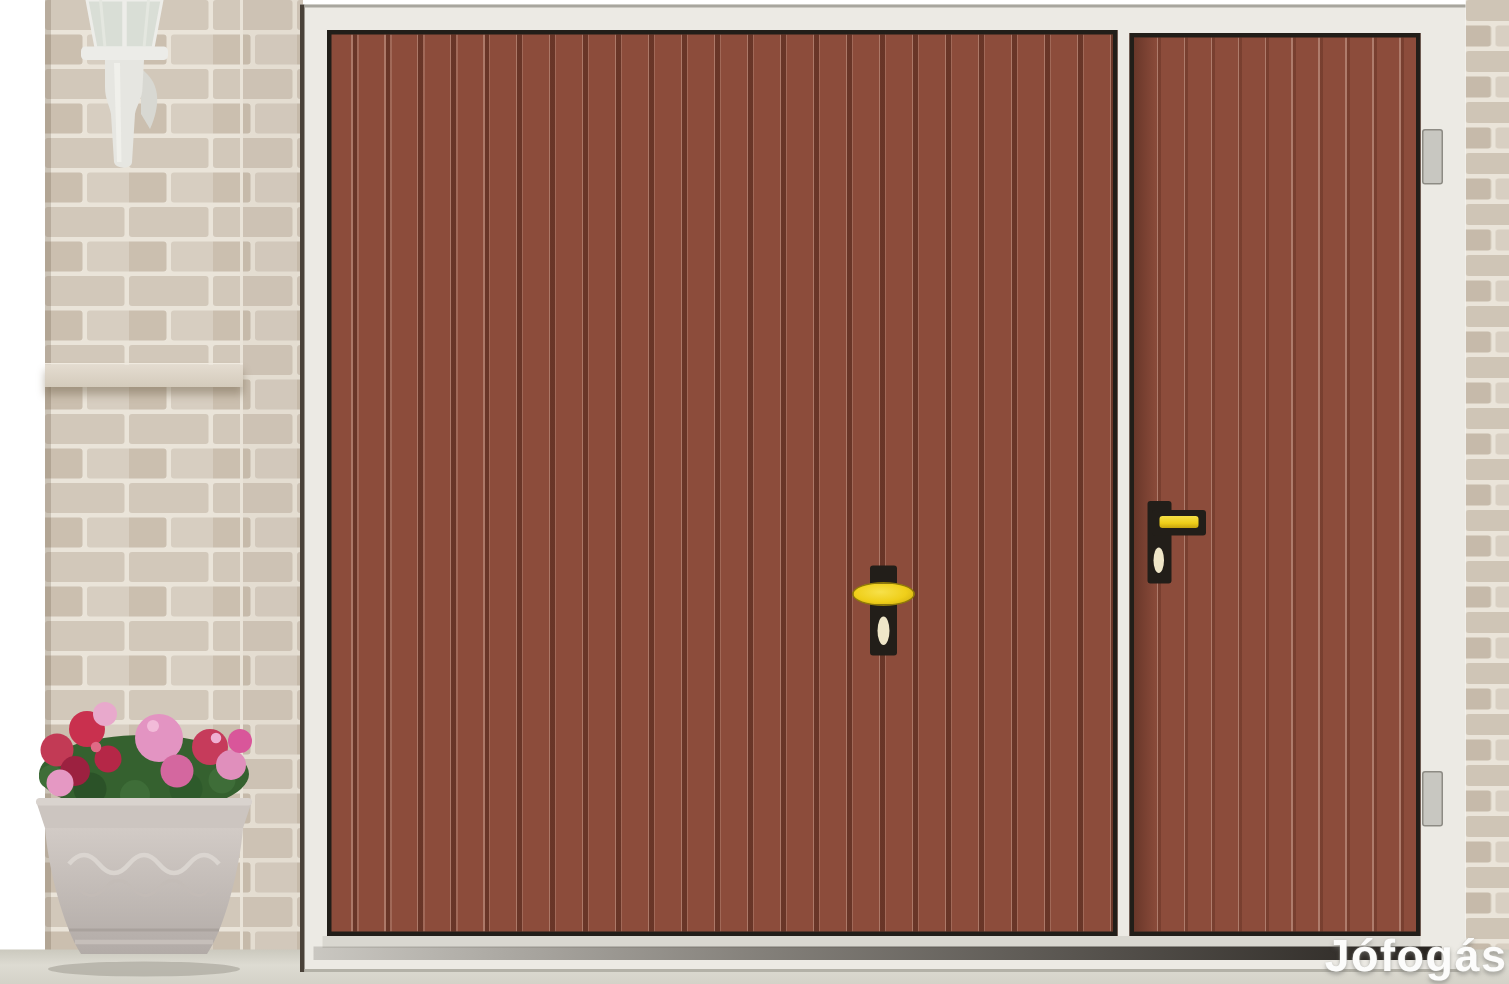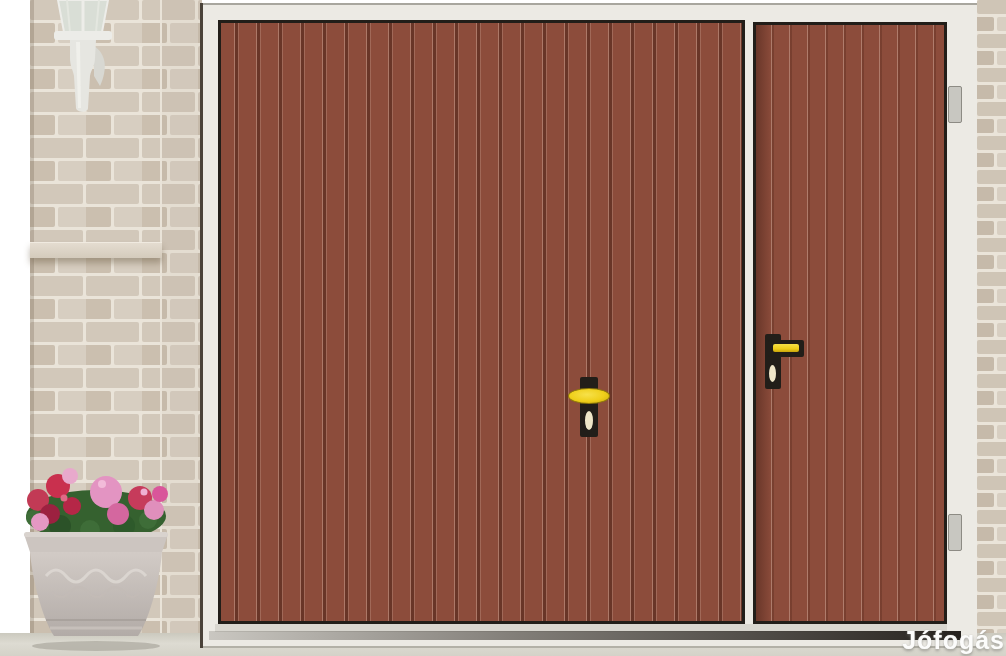--- a/index.html
+++ b/index.html
@@ -81,21 +81,21 @@
   .sh-lever{position:absolute;left:17px;top:319px;width:26px;height:8px;border-radius:2px;
     background:linear-gradient(to bottom,#F6E047,#EECD18 60%,#C7A40D);}
   .sh-keyhole{position:absolute;left:13px;top:340px;width:7px;height:17px;border-radius:50%;
     background:#EFE6C8;}
 
   
   .planter{position:absolute;left:20px;top:458px;width:152px;height:194px;}
   .planter svg{display:block;width:100%;height:100%;}
 
   
-  .watermark{position:absolute;right:1px;bottom:3px;font-size:25px;line-height:1;
+  .watermark{position:absolute;right:1px;bottom:3px;font-size:30px;line-height:1;
     font-weight:bold;letter-spacing:1px;color:#FCFCFB;z-index:10;
     text-shadow:0 0 1px #C2C2BC, 0 2px 3px rgba(110,110,105,0.55);}
 </style>
 </head>
 <body>
 
 <div class="scene">
 
   <div class="wall wall-left">
     <svg>

